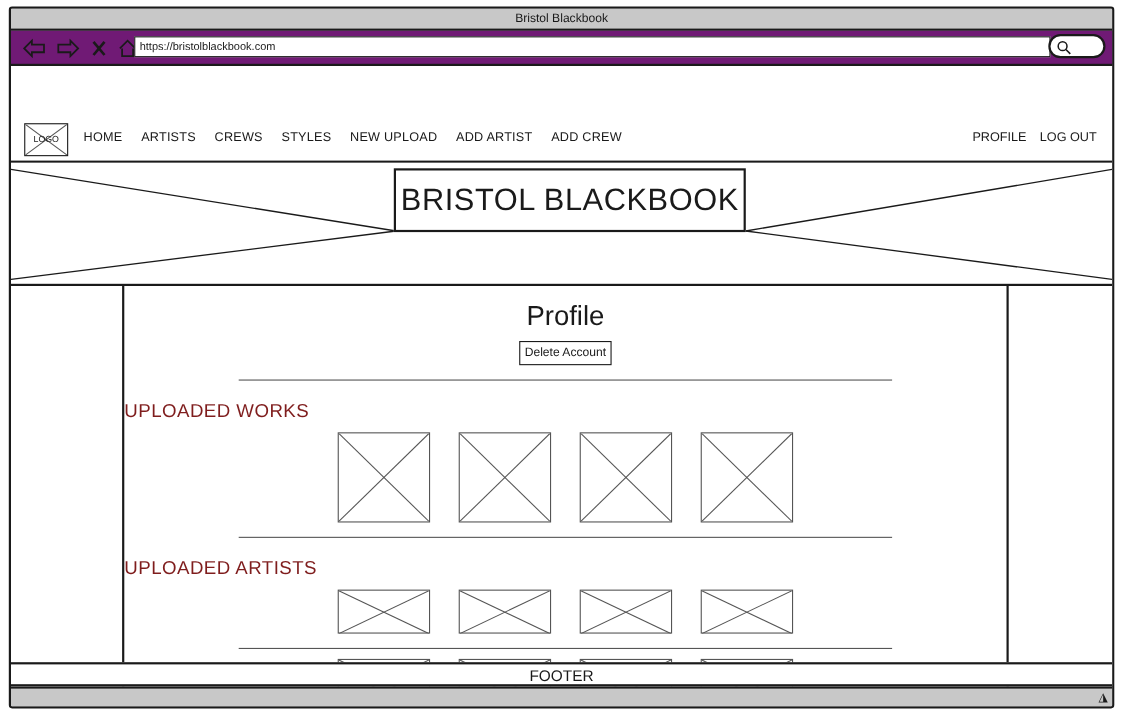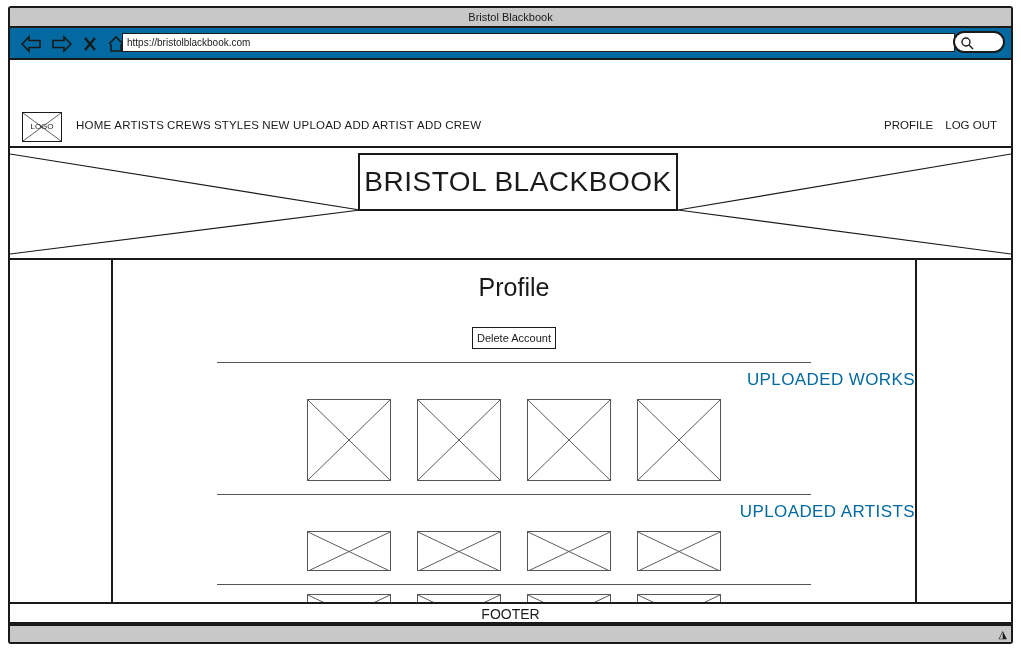--- a/index.html
+++ b/index.html
@@ -41,21 +41,21 @@
     font-size: 11px;
     color: #1a1a1a;
     text-align: center;
     line-height: 18px;
   }
   .navbar {
     position: absolute;
     left: 0; top: 20px;
     width: 100%;
     height: 32px;
-    background: #0369a1;
+    background: #701a75;
     border-bottom: 2px solid #1a1a1a;
     box-sizing: border-box;
   }
   .nav-icons {
     position: absolute;
     left: 10px;
     top: 4px;
     display: flex;
     align-items: center;
     gap: 9px;
@@ -134,21 +134,21 @@
     text-align: center;
     font-size: 8px;
     color: #1a1a1a;
     background: transparent;
   }
   .menu {
     position: absolute;
     left: 66px;
     top: 11px;
     display: flex;
-    gap: 3px;
+    gap: 17px;
     font-size: 11.5px;
     color: #1a1a1a;
     letter-spacing: 0.2px;
   }
   .menu-right {
     position: absolute;
     right: 14px;
     top: 11px;
     display: flex;
     gap: 12px;
@@ -216,42 +216,42 @@
   }
   .profile-heading {
     text-align: center;
     font-size: 25px;
     color: #1a1a1a;
     margin-top: 13px;
     font-weight: normal;
   }
   .delete-btn {
     display: block;
-    margin: 25px auto 0 auto;
+    margin: 8px auto 0 auto;
     width: 84px;
     height: 22px;
     border: 1.5px solid #1a1a1a;
     background: #ffffff;
     font-size: 11px;
     font-family: "Liberation Sans", sans-serif;
     color: #1a1a1a;
     box-sizing: border-box;
     cursor: pointer;
     padding: 0;
   }
   .rule {
     height: 0;
     border-top: 1.5px solid #555;
     margin: 13px 104px 0 104px;
   }
   .section-title {
-    text-align: right;
+    text-align: left;
     font-size: 17px;
-    color: #0369a1;
-    margin-top: 7px;
+    color: #7f1d1d;
+    margin-top: 18px;
     letter-spacing: 0.4px;
   }
   .thumb-row {
     display: flex;
     justify-content: center;
     gap: 26px;
     margin-top: 9px;
   }
   .thumb {
     border: 1.5px solid #555;

